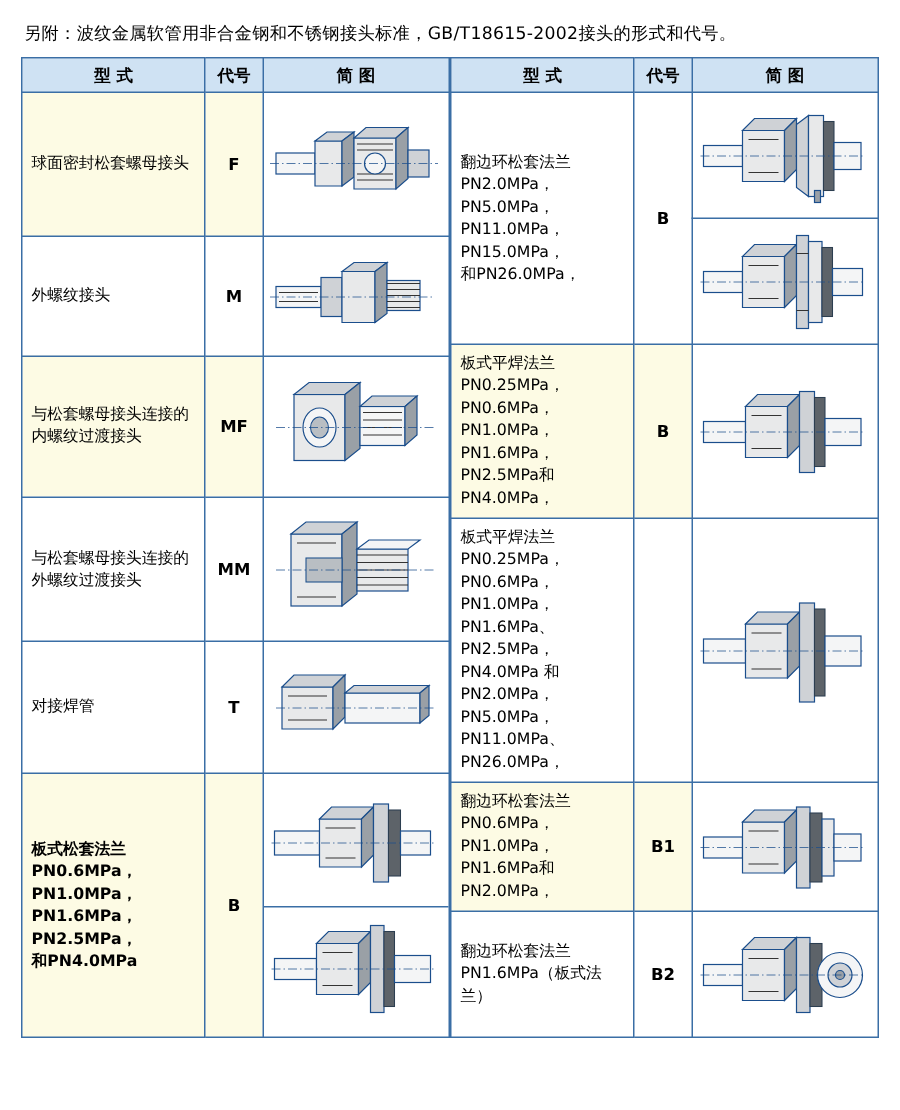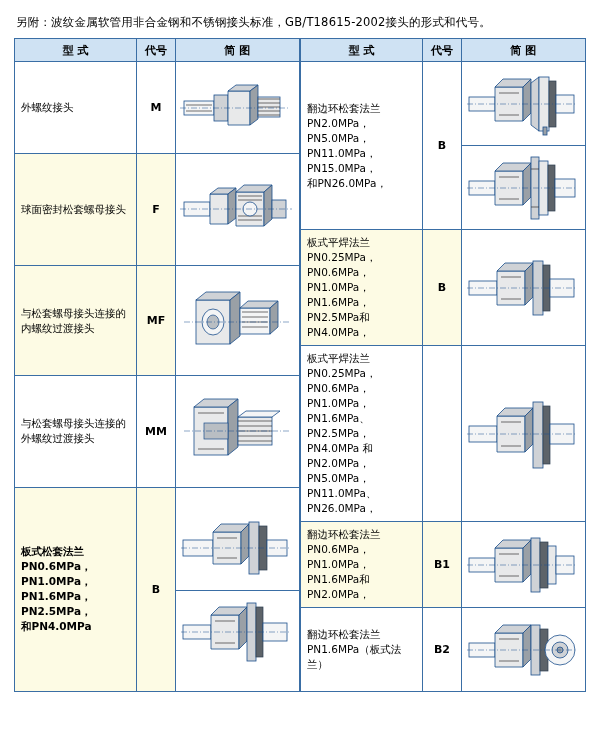--- a/index.html
+++ b/index.html
@@ -104,47 +104,20 @@
       </colgroup>
       <thead>
         <tr>
           <th>型        式</th>
           <th>代号</th>
           <th>简        图</th>
         </tr>
       </thead>
       <tbody>
 
-        <tr style="height:76px;">
-          <td class="type white">外螺纹接头</td>
-          <td class="code white">M</td>
-          <td class="pic white">
-            <svg class="fig" width="118" height="62" viewBox="0 0 118 62">
-              <rect x="6" y="24" width="30" height="14" class="fill4"></rect>
-              <rect x="36" y="18" width="14" height="26" class="fill2"></rect>
-              <path d="M50 14 L72 14 L72 48 L50 48 Z" class="fill1"></path>
-              <path d="M50 14 L58 8 L80 8 L72 14 Z" class="fill2"></path>
-              <path d="M72 14 L80 8 L80 42 L72 48 Z" class="fill3"></path>
-              <rect x="80" y="20" width="22" height="20" class="fill1"></rect>
-              <g class="lnB">
-                <line x1="80" y1="22" x2="102" y2="22"></line>
-                <line x1="80" y1="26" x2="102" y2="26"></line>
-                <line x1="80" y1="30" x2="102" y2="30"></line>
-                <line x1="80" y1="34" x2="102" y2="34"></line>
-                <line x1="80" y1="38" x2="102" y2="38"></line>
-              </g>
-              <g class="lnB">
-                <line x1="8" y1="28" x2="34" y2="28"></line>
-                <line x1="8" y1="34" x2="34" y2="34"></line>
-              </g>
-              <line x1="2" y1="31" x2="112" y2="31" stroke="#1b4e8c" stroke-width="0.5" stroke-dasharray="6 2 1 2"></line>
-            </svg>
-          </td>
-        </tr>
-
         <tr style="height:92px;">
           <td class="type yellow">球面密封松套螺母接头</td>
           <td class="code yellow">F</td>
           <td class="pic white">
             <svg class="fig" width="118" height="76" viewBox="0 0 118 76">
               <rect x="6" y="30" width="26" height="14" class="fill4"></rect>
               <path d="M32 22 L50 22 L50 52 L32 52 Z" class="fill1"></path>
               <path d="M32 22 L40 16 L58 16 L50 22 Z" class="fill2"></path>
               <path d="M50 22 L58 16 L58 46 L50 52 Z" class="fill3"></path>
               <path d="M58 20 L86 20 L86 54 L58 54 Z" class="fill1"></path>
@@ -156,20 +129,47 @@
                 <line x1="60" y1="28" x2="84" y2="28"></line>
                 <line x1="60" y1="44" x2="84" y2="44"></line>
                 <line x1="60" y1="48" x2="84" y2="48"></line>
               </g>
               <circle cx="72" cy="37" r="7" class="fill4"></circle>
               <line x1="2" y1="37" x2="114" y2="37" stroke="#1b4e8c" stroke-width="0.5" stroke-dasharray="6 2 1 2"></line>
             </svg>
           </td>
         </tr>
 
+        <tr style="height:76px;">
+          <td class="type white">外螺纹接头</td>
+          <td class="code white">M</td>
+          <td class="pic white">
+            <svg class="fig" width="118" height="62" viewBox="0 0 118 62">
+              <rect x="6" y="24" width="30" height="14" class="fill4"></rect>
+              <rect x="36" y="18" width="14" height="26" class="fill2"></rect>
+              <path d="M50 14 L72 14 L72 48 L50 48 Z" class="fill1"></path>
+              <path d="M50 14 L58 8 L80 8 L72 14 Z" class="fill2"></path>
+              <path d="M72 14 L80 8 L80 42 L72 48 Z" class="fill3"></path>
+              <rect x="80" y="20" width="22" height="20" class="fill1"></rect>
+              <g class="lnB">
+                <line x1="80" y1="22" x2="102" y2="22"></line>
+                <line x1="80" y1="26" x2="102" y2="26"></line>
+                <line x1="80" y1="30" x2="102" y2="30"></line>
+                <line x1="80" y1="34" x2="102" y2="34"></line>
+                <line x1="80" y1="38" x2="102" y2="38"></line>
+              </g>
+              <g class="lnB">
+                <line x1="8" y1="28" x2="34" y2="28"></line>
+                <line x1="8" y1="34" x2="34" y2="34"></line>
+              </g>
+              <line x1="2" y1="31" x2="112" y2="31" stroke="#1b4e8c" stroke-width="0.5" stroke-dasharray="6 2 1 2"></line>
+            </svg>
+          </td>
+        </tr>
+
         <tr style="height:90px;">
           <td class="type yellow">与松套螺母接头连接的内螺纹过渡接头</td>
           <td class="code yellow">MF</td>
           <td class="pic white">
             <svg class="fig" width="118" height="74" viewBox="0 0 118 74">
               <rect x="18" y="16" width="34" height="44" class="fill1"></rect>
               <path d="M18 16 L28 8 L62 8 L52 16 Z" class="fill2"></path>
               <path d="M52 16 L62 8 L62 52 L52 60 Z" class="fill3"></path>
               <rect x="62" y="24" width="30" height="26" class="fill4"></rect>
               <path d="M62 24 L70 17 L100 17 L92 24 Z" class="fill2"></path>
@@ -207,20 +207,39 @@
               <rect x="26" y="30" width="24" height="16" class="hatch"></rect>
               <g class="lnB">
                 <line x1="20" y1="20" x2="46" y2="20"></line>
                 <line x1="20" y1="56" x2="46" y2="56"></line>
               </g>
               <line x1="6" y1="38" x2="112" y2="38" stroke="#1b4e8c" stroke-width="0.5" stroke-dasharray="6 2 1 2"></line>
             </svg>
           </td>
         </tr>
 
+        <tr style="height:84px;">
+          <td class="type white">对接焊管</td>
+          <td class="code white">T</td>
+          <td class="pic white">
+            <svg class="fig" width="118" height="68" viewBox="0 0 118 68">
+              <path d="M10 20 L44 20 L44 48 L10 48 Z" class="fill1"></path>
+              <path d="M10 20 L18 12 L52 12 L44 20 Z" class="fill2"></path>
+              <path d="M44 20 L52 12 L52 40 L44 48 Z" class="fill3"></path>
+              <rect x="52" y="24" width="50" height="20" class="fill4"></rect>
+              <path d="M52 24 L58 19 L108 19 L102 24 Z" class="fill2"></path>
+              <path d="M102 24 L108 19 L108 39 L102 44 Z" class="fill3"></path>
+              <g class="lnB">
+                <line x1="14" y1="26" x2="40" y2="26"></line>
+                <line x1="14" y1="42" x2="40" y2="42"></line>
+              </g>
+              <line x1="6" y1="34" x2="112" y2="34" stroke="#1b4e8c" stroke-width="0.5" stroke-dasharray="6 2 1 2"></line>
+            </svg>
+          </td>
+        </tr>
 
         <tr style="height:168px;">
           <td class="type yellow" style="white-space:pre-line;font-weight:bold;">板式松套法兰
 PN0.6MPa，PN1.0MPa，
 PN1.6MPa，PN2.5MPa，
 和PN4.0MPa</td>
           <td class="code yellow">B</td>
           <td class="pic white" style="padding:0;">
             <div>
               <div style="border-bottom:1px solid #3a6ea5;height:84px;display:flex;align-items:center;justify-content:center;">

